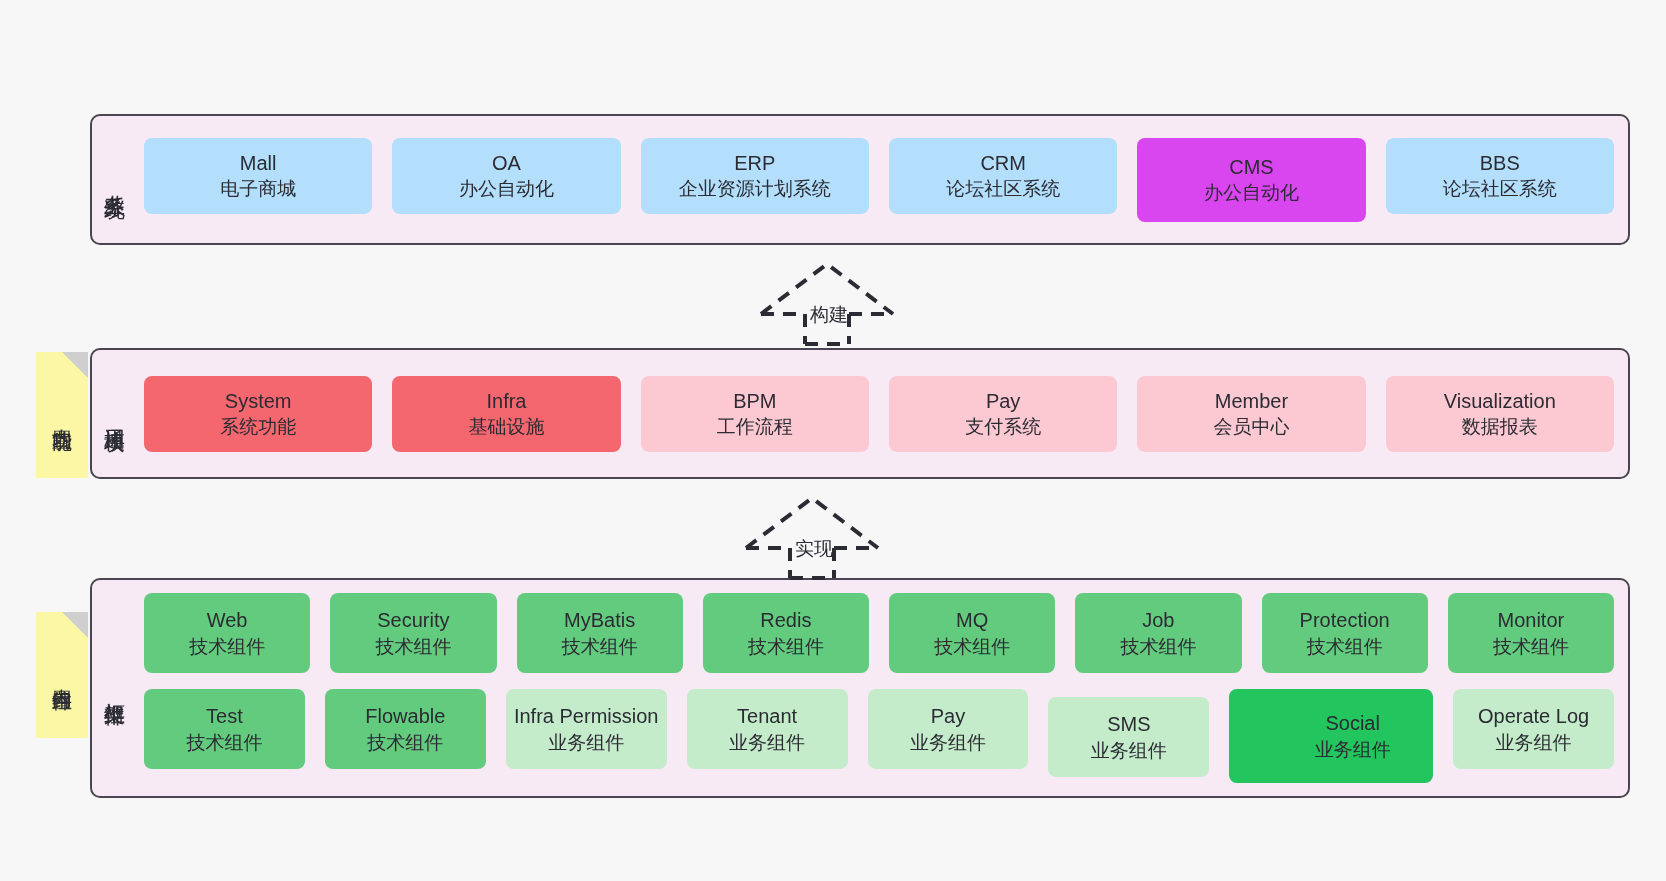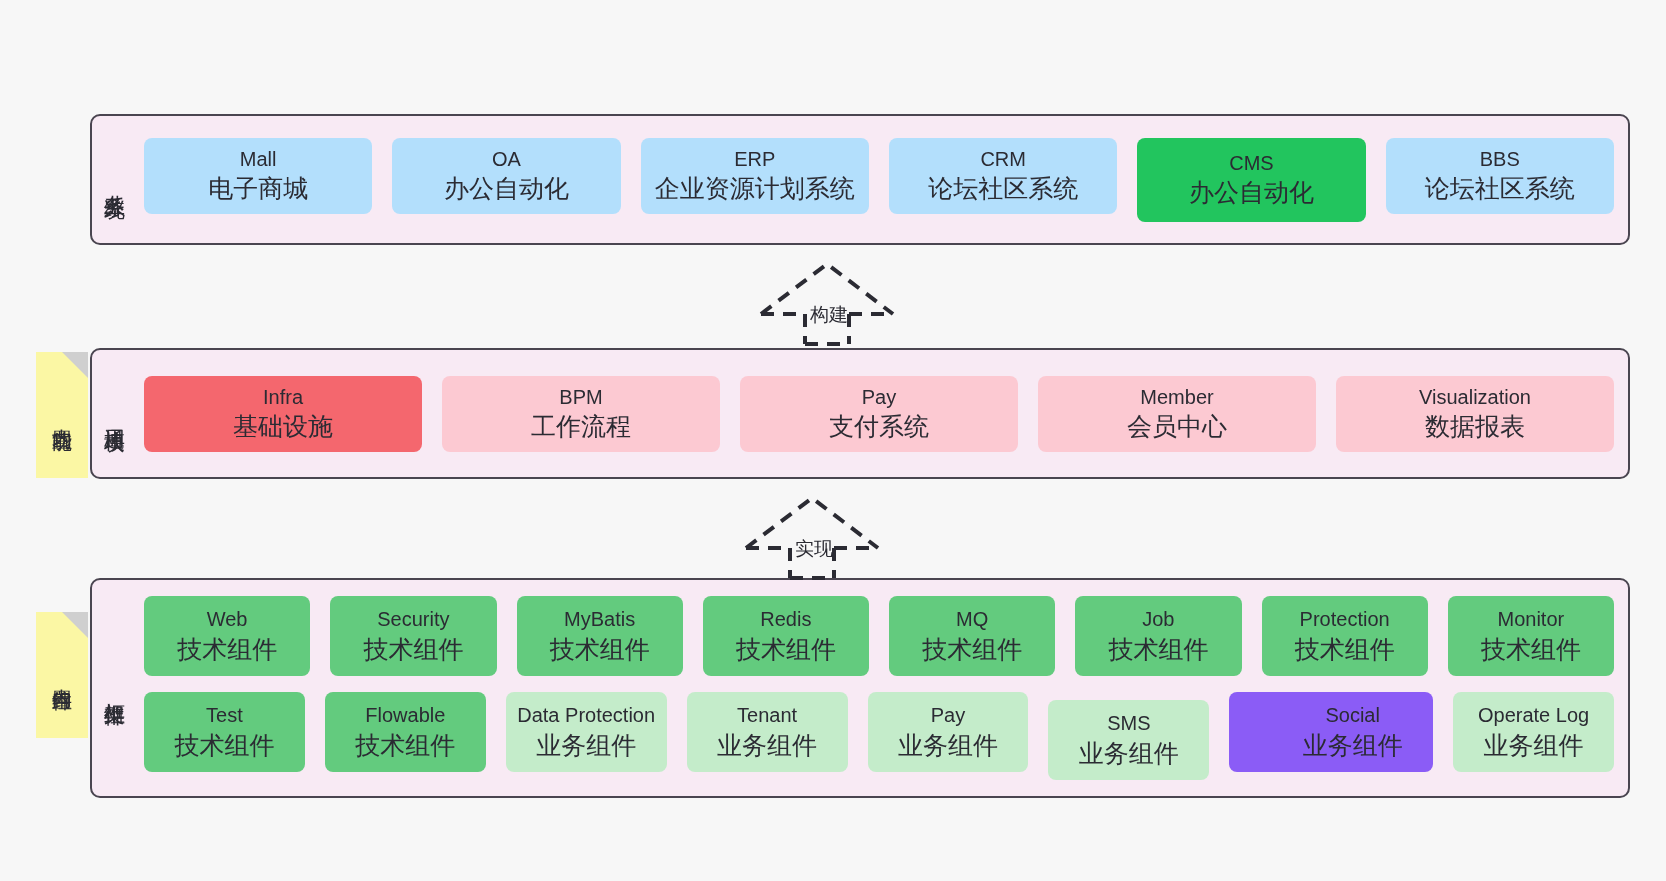--- a/index.html
+++ b/index.html
@@ -54,21 +54,21 @@
     flex-direction: column;
     align-items: center;
     justify-content: center;
     text-align: center;
     color: #2b2b33;
     font-size: 20px;
     line-height: 1.32;
     padding: 6px 4px;
   }
   .card .en { display: block; }
-  .card .cn { display: block; font-size: 25px; }
+  .card .cn { display: block; font-size: 19px; }
 
   
   .sticky {
     position: absolute;
     background: #fbf7a4;
     display: flex;
     align-items: center;
     justify-content: center;
     font-size: 20px;
     color: #2b2b33;
@@ -114,21 +114,21 @@
           <span class="cn">办公自动化</span>
         </div>
         <div class="card" style="background:#b3dffc;height:76px;">
           <span class="en">ERP</span>
           <span class="cn">企业资源计划系统</span>
         </div>
         <div class="card" style="background:#b3dffc;height:76px;">
           <span class="en">CRM</span>
           <span class="cn">论坛社区系统</span>
         </div>
-        <div class="card" style="background:#22c55e;height:84px;">
+        <div class="card" style="background:#d946ef;height:84px;">
           <span class="en">CMS</span>
           <span class="cn">办公自动化</span>
         </div>
         <div class="card" style="background:#b3dffc;height:76px;">
           <span class="en">BBS</span>
           <span class="cn">论坛社区系统</span>
         </div>
       </div>
     </div>
   </div>
@@ -150,20 +150,24 @@
 
   <div class="sticky" style="left:36px; top:352px; width:52px; height:126px;">
     <span class="fold"></span>
     <span>内置功能</span>
   </div>
 
   <div class="layer" style="left:90px; top:348px; width:1540px; height:131px;">
     <div class="layer-title">通用模块</div>
     <div class="layer-body">
       <div class="card-row">
+        <div class="card" style="background:#f4676e;height:76px;">
+          <span class="en">System</span>
+          <span class="cn">系统功能</span>
+        </div>
         <div class="card" style="background:#f4676e;height:76px;">
           <span class="en">Infra</span>
           <span class="cn">基础设施</span>
         </div>
         <div class="card" style="background:#fcc9d2;height:76px;">
           <span class="en">BPM</span>
           <span class="cn">工作流程</span>
         </div>
         <div class="card" style="background:#fcc9d2;height:76px;">
           <span class="en">Pay</span>
@@ -240,36 +244,36 @@
       <div class="card-row">
         <div class="card" style="background:#63cb7e;height:80px;">
           <span class="en">Test</span>
           <span class="cn">技术组件</span>
         </div>
         <div class="card" style="background:#63cb7e;height:80px;">
           <span class="en">Flowable</span>
           <span class="cn">技术组件</span>
         </div>
         <div class="card" style="background:#c4ecca;height:80px;">
-          <span class="en">Data Protection</span>
+          <span class="en">Infra Permission</span>
           <span class="cn">业务组件</span>
         </div>
         <div class="card" style="background:#c4ecca;height:80px;">
           <span class="en">Tenant</span>
           <span class="cn">业务组件</span>
         </div>
         <div class="card" style="background:#c4ecca;height:80px;">
           <span class="en">Pay</span>
           <span class="cn">业务组件</span>
         </div>
         <div class="card" style="background:#c4ecca;height:80px;margin-top:8px;">
           <span class="en">SMS</span>
           <span class="cn">业务组件</span>
         </div>
-        <div class="card" style="background:#8b5cf6;height:80px;padding-left:47px;">
+        <div class="card" style="background:#22c55e;height:94px;padding-left:47px;">
           <span class="en">Social</span>
           <span class="cn">业务组件</span>
         </div>
         <div class="card" style="background:#c4ecca;height:80px;">
           <span class="en">Operate Log</span>
           <span class="cn">业务组件</span>
         </div>
       </div>
 
     </div>

